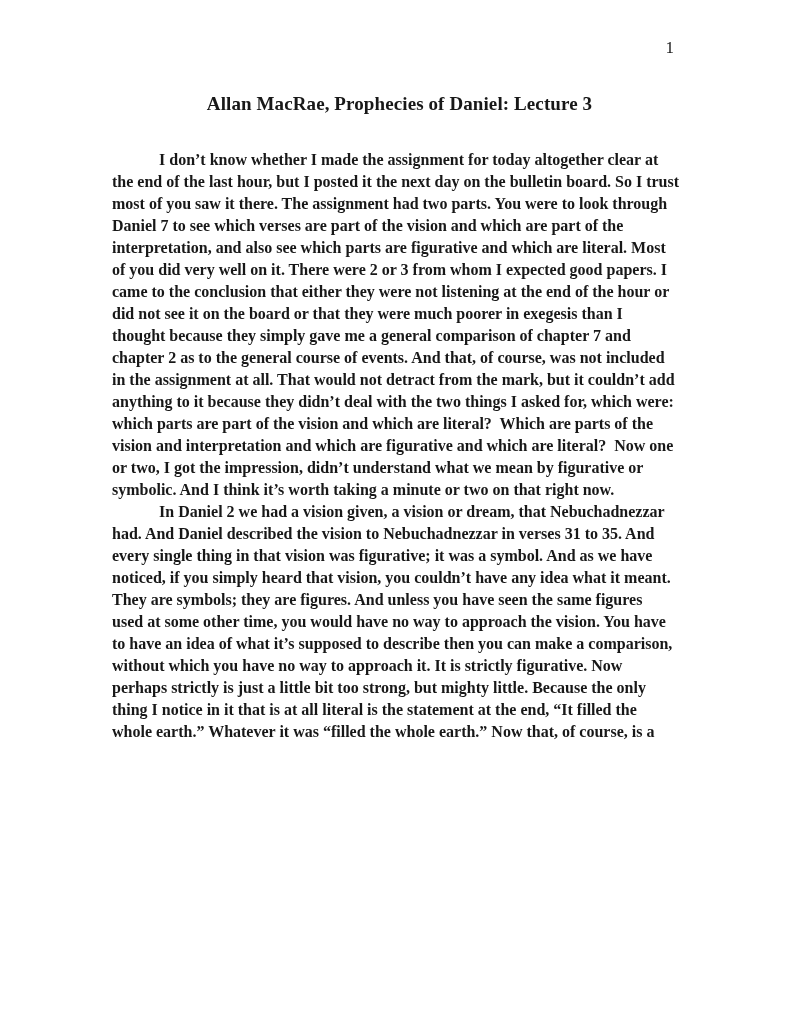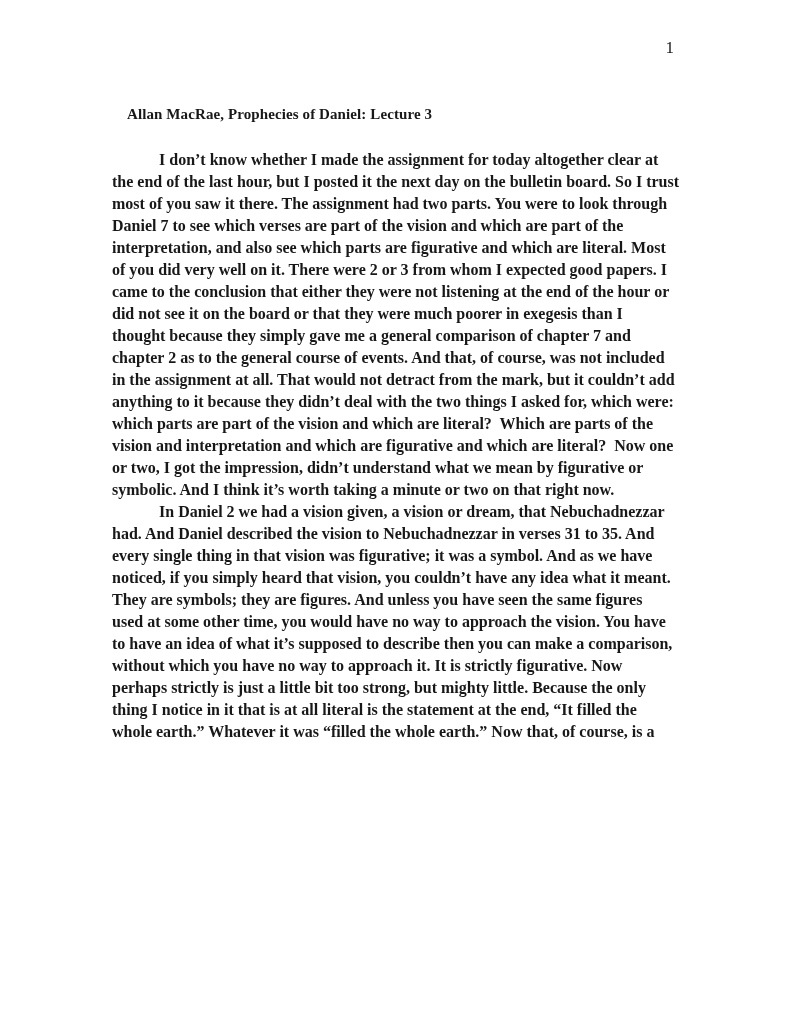--- a/index.html
+++ b/index.html
@@ -21,23 +21,23 @@
     top: 38px;
     right: 117px;
     font-size: 17px;
     line-height: 20px;
   }
   .doc-title {
     position: absolute;
     top: 89px;
     left: 113px;
     width: 565px;
-    margin: 14px;
-    text-align: left;
-    font-size: 15px;
+    margin: 4px;
+    text-align: center;
+    font-size: 19px;
     font-weight: bold;
     line-height: 22px;
     letter-spacing: 0.1px;
   }
   .doc-body {
     position: absolute;
     top: 149px;
     left: 112px;
     width: 576px;
     font-size: 16px;

